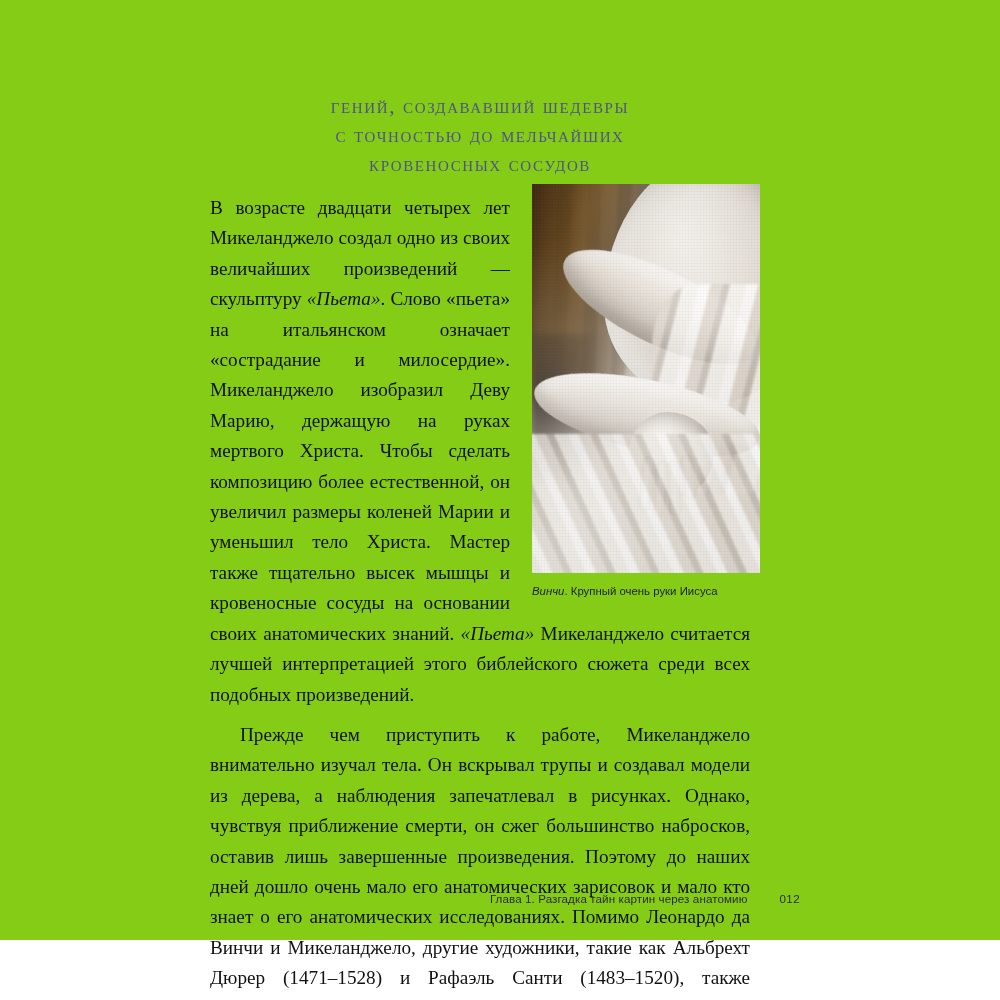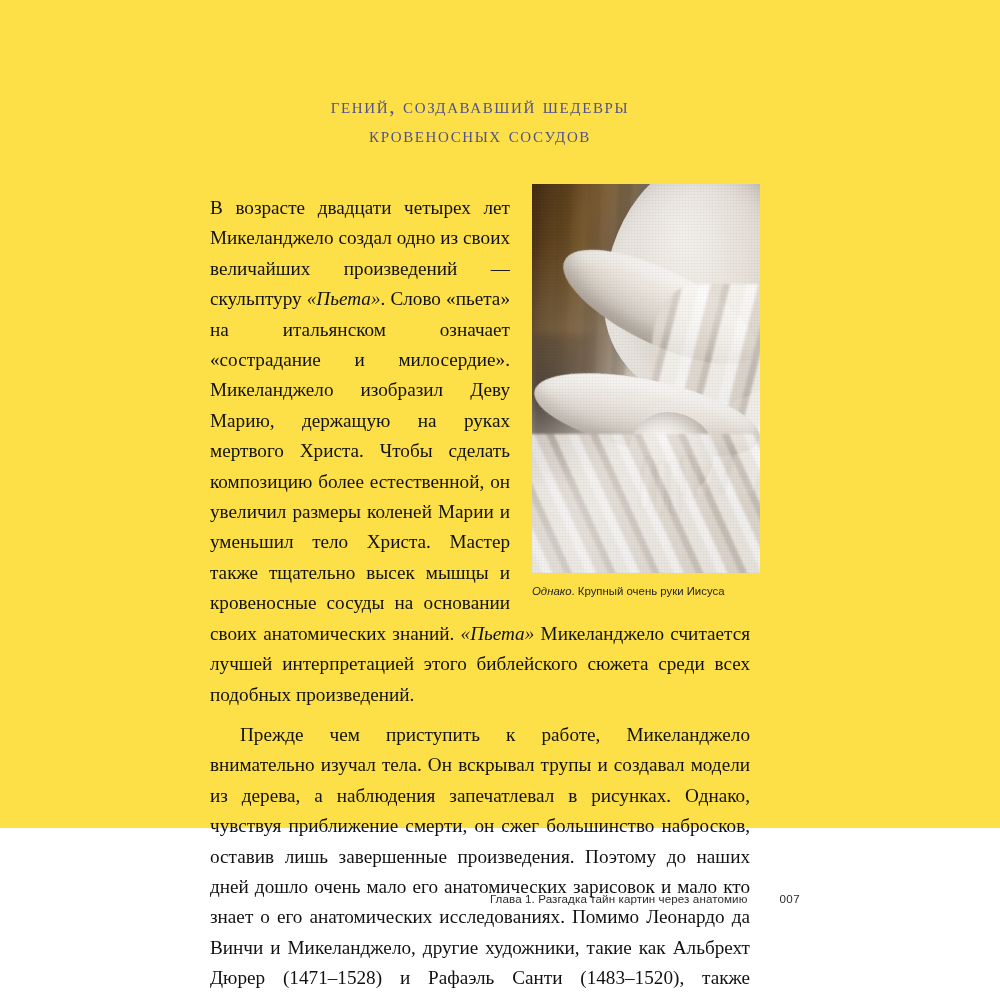--- a/index.html
+++ b/index.html
@@ -12,22 +12,22 @@
     height: 1000px;
     overflow: hidden;
     font-family: "Liberation Serif", "DejaVu Serif", serif;
     color: #1a1a1a;
     -webkit-font-smoothing: antialiased;
   }
 
   .page {
     position: relative;
     width: 1000px;
-    height: 828px;
-    background: #fde047;
+    height: 940px;
+    background: #84cc16;
   }
 
   
   .heading {
     position: absolute;
     left: 200px;
     top: 78px;
     width: 560px;
     text-align: center;
     color: #51518c;
@@ -230,20 +230,21 @@
   .footer .chapter { letter-spacing: .1px; }
   .footer .folio { letter-spacing: .4px; }
 </style>
 </head>
 <body>
 
 <div class="page">
 
   <h1 class="heading">
     <span class="hline">Гений, создававший шедевры</span>
+    <span class="hline">с точностью до мельчайших</span>
     <span class="hline">кровеносных сосудов</span>
   </h1>
 
   <div class="article">
 
     <figure class="figure">
       <div class="photo">
         <div class="bg"></div>
         <div class="bgblocks"></div>
         <div class="darkcorner"></div>
@@ -254,27 +255,27 @@
         <div class="hand"></div>
         <div class="finger f1"></div>
         <div class="finger f2"></div>
         <div class="finger f3"></div>
         <div class="finger f4"></div>
         <div class="drape"></div>
         <div class="sheen"></div>
         <div class="grain"></div>
       </div>
       <figcaption class="caption">
-        <span class="cap-title">Однако</span><span>. Крупный очень руки Иисуса</span>
+        <span class="cap-title">Винчи</span><span>. Крупный очень руки Иисуса</span>
       </figcaption>
     </figure>
 
     <p>В возрасте двадцати четырех лет Микеланджело создал одно из своих величайших произведений — скульптуру <i>«Пьета»</i>. Слово «пьета» на итальянском означает «сострадание и милосердие». Микеланджело изобразил Деву Марию, держащую на руках мертвого Христа. Чтобы сделать композицию более естественной, он увеличил размеры коленей Марии и уменьшил тело Христа. Мастер также тщательно высек мышцы и кровеносные сосуды на основании своих анатомических знаний. <i>«Пьета»</i> Микеланджело считается лучшей интерпретацией этого библейского сюжета среди всех подобных произведений.</p>
     <p class="indent">Прежде чем приступить к работе, Микеланджело внимательно изучал тела. Он вскрывал трупы и создавал модели из дерева, а наблюдения запечатлевал в рисунках. Однако, чувствуя приближение смерти, он сжег большинство набросков, оставив лишь завершенные произведения. Поэтому до наших дней дошло очень мало его анатомических зарисовок и мало кто знает о его анатомических исследованиях. Помимо Леонардо да Винчи и Микеланджело, другие художники, такие как Альбрехт Дюрер (1471–1528) и Рафаэль Санти (1483–1520), также занимались из-</p>
 
   </div>
 
   <div class="footer">
     <span class="chapter">Глава 1. Разгадка тайн картин через анатомию</span>
-    <span class="folio">007</span>
+    <span class="folio">012</span>
   </div>
 
 </div>
 
 </body></html>

